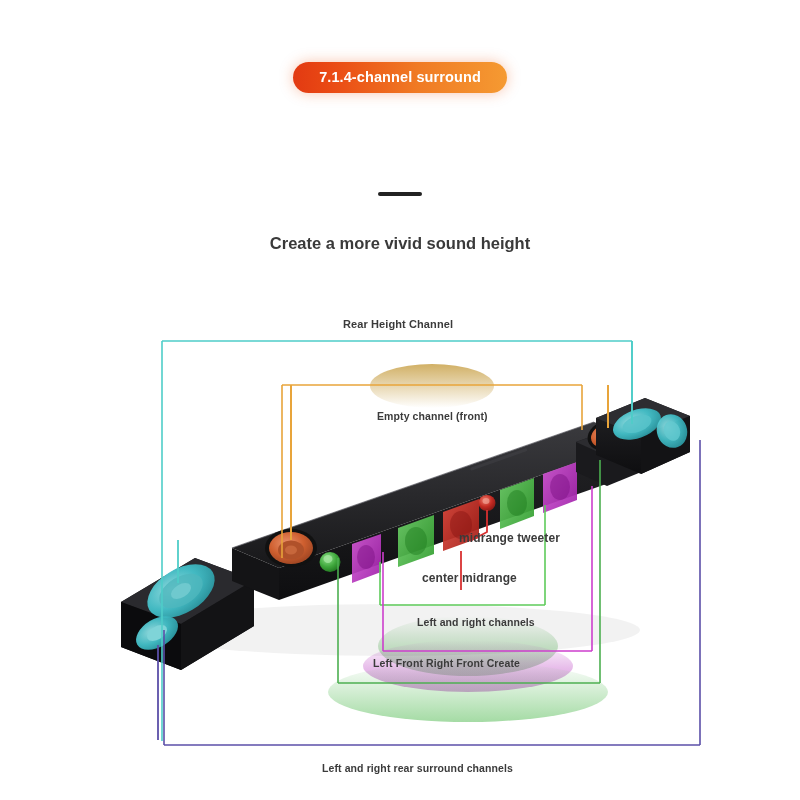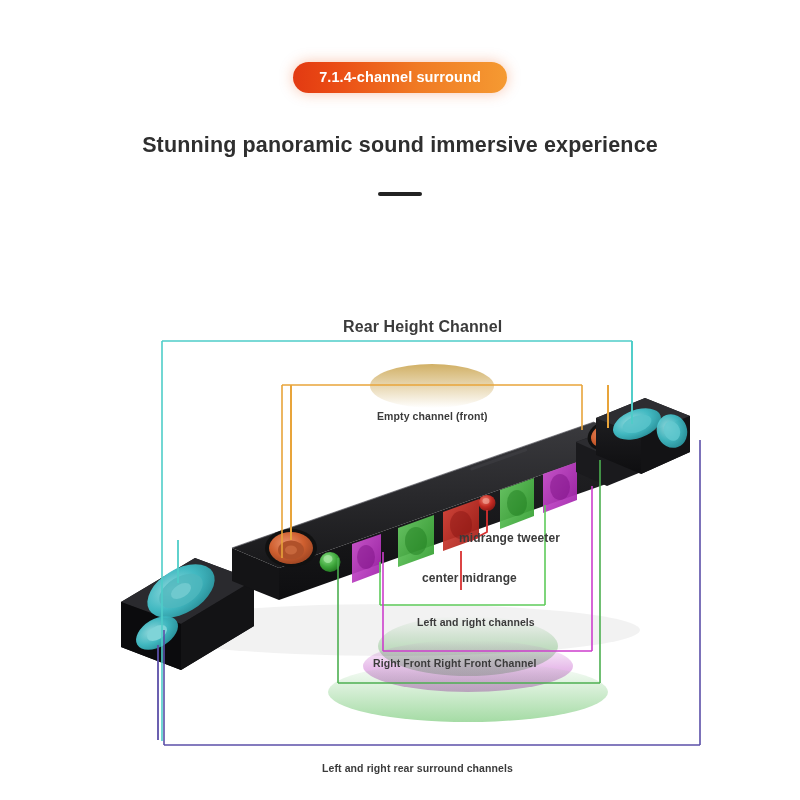--- a/index.html
+++ b/index.html
@@ -52,34 +52,34 @@
   .diagram{position:absolute;left:0;top:300px;width:800px;height:500px;}
 
   .lbl{
     position:absolute;
     font-size:10.5px;
     color:#3b3b3b;
     white-space:nowrap;
     font-weight:bold;
     letter-spacing:.1px;
   }
-  .lbl.big{font-size:16px;}
+  .lbl.big{font-size:11px;}
   .lbl.mid{font-size:12px;}
 </style>
 </head>
 <body>
 
 <div id="stage">
 
   <div class="badge-wrap">
     <div class="badge">7.1.4-channel surround</div>
   </div>
 
-  <div class="headline">Stunning panoramic sound immersive experience</div>
   <div class="rule"></div>
+  <div class="sub sub1">Create a more vivid sound height</div>
 
   <div class="diagram">
 
     <svg width="800" height="500" viewBox="0 0 800 500" style="position:absolute;left:0;top:0;">
       <defs>
         <linearGradient id="gTan" x1="0" y1="0" x2="0" y2="1">
           <stop offset="0%" stop-color="#c9a24a" stop-opacity=".85"></stop>
           <stop offset="100%" stop-color="#c9a24a" stop-opacity="0"></stop>
         </linearGradient>
         <linearGradient id="gGreenUp" x1="0" y1="1" x2="0" y2="0">
@@ -299,18 +299,18 @@
     <div class="lbl big" style="left:343px;top:18px;">Rear Height Channel</div>
 
     <div class="lbl" style="left:377px;top:110px;">Empty channel (front)</div>
 
     <div class="lbl mid" style="left:459px;top:231px;">midrange tweeter</div>
 
     <div class="lbl mid" style="left:422px;top:271px;">center midrange</div>
 
     <div class="lbl" style="left:417px;top:316px;">Left and right channels</div>
 
-    <div class="lbl" style="left:373px;top:357px;">Right Front Right Front Channel</div>
+    <div class="lbl" style="left:373px;top:357px;">Left Front Right Front Create</div>
 
 
     <div class="lbl" style="left:322px;top:462px;">Left and right rear surround channels</div>
   </div>
 </div>
 
 </body></html>

